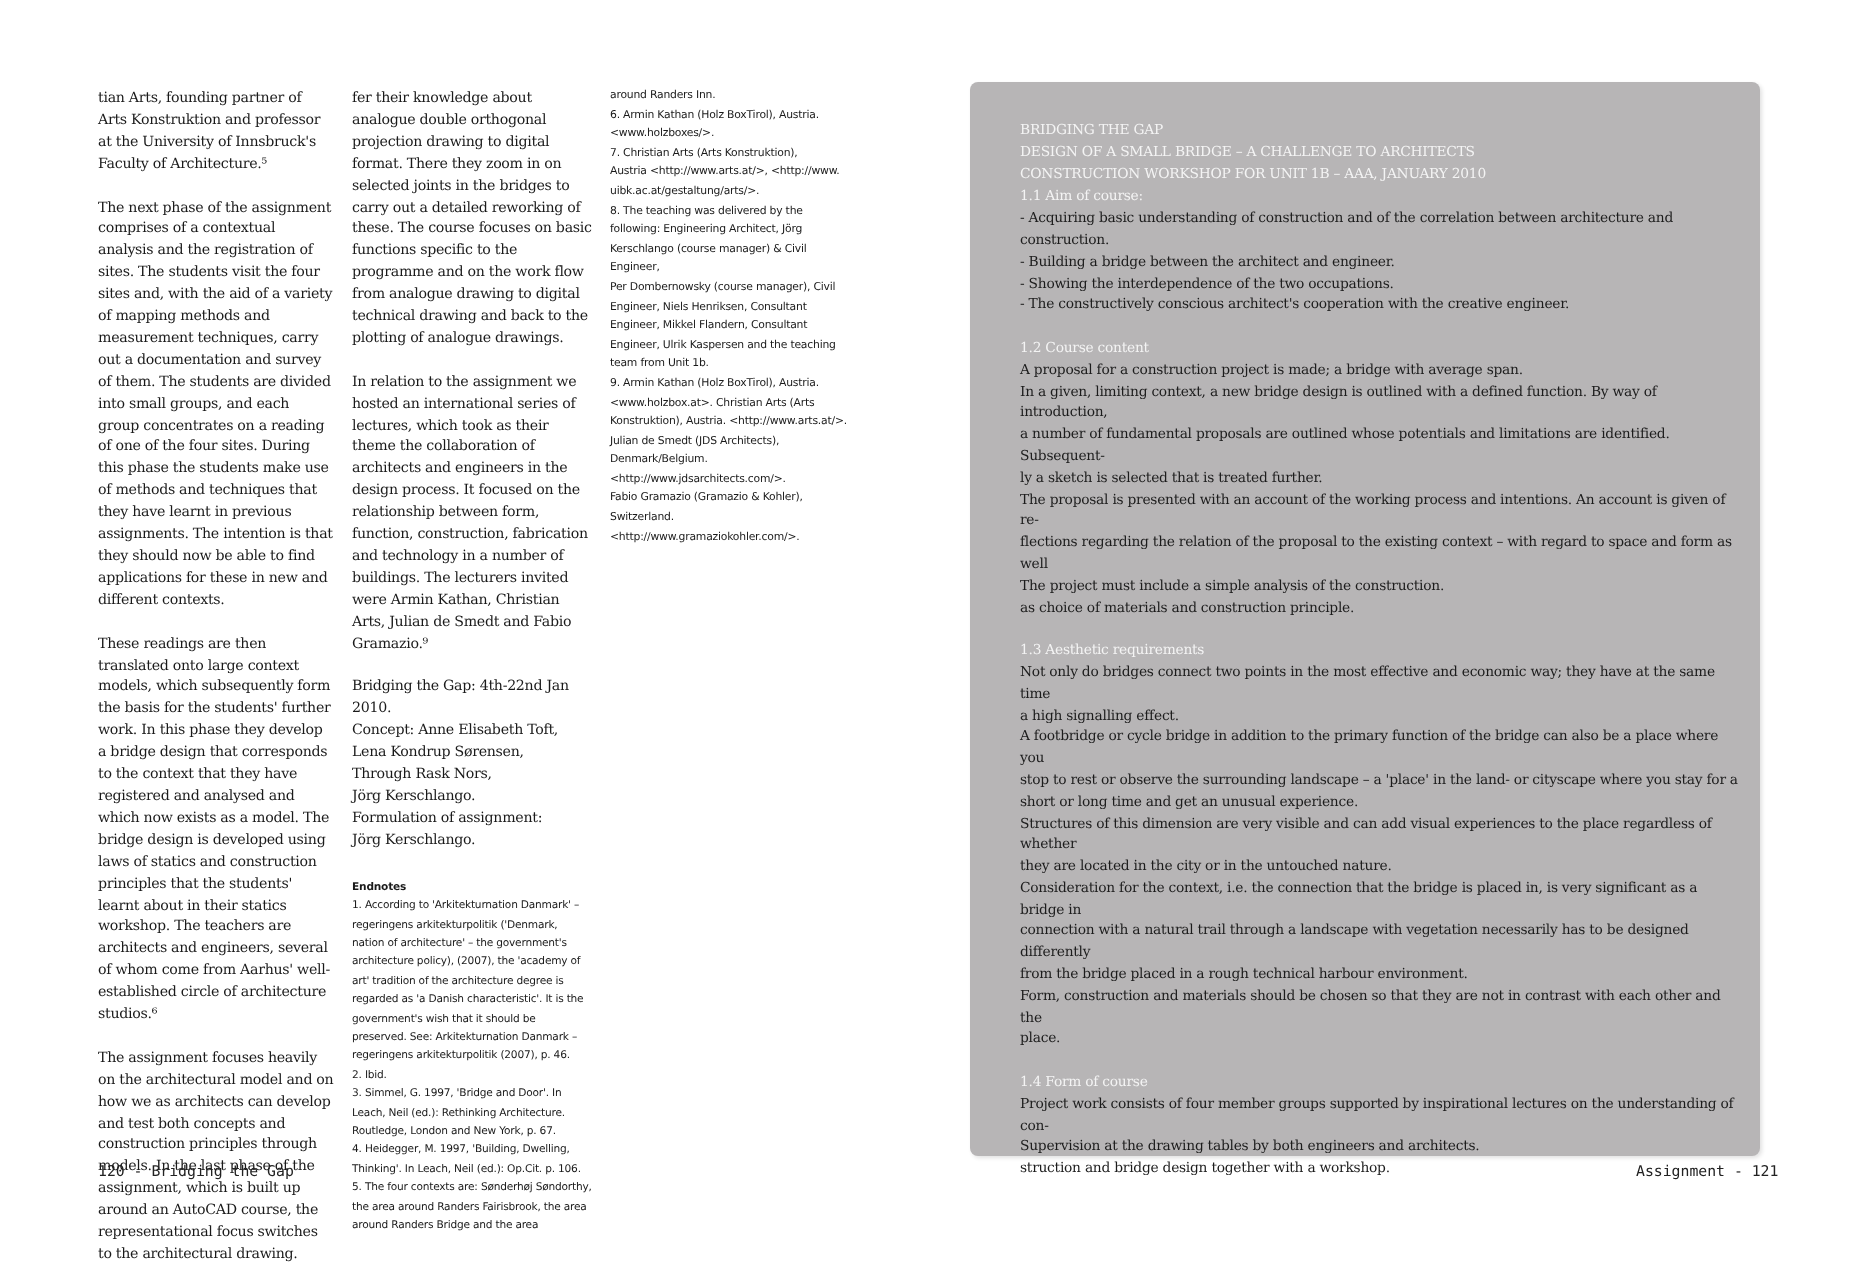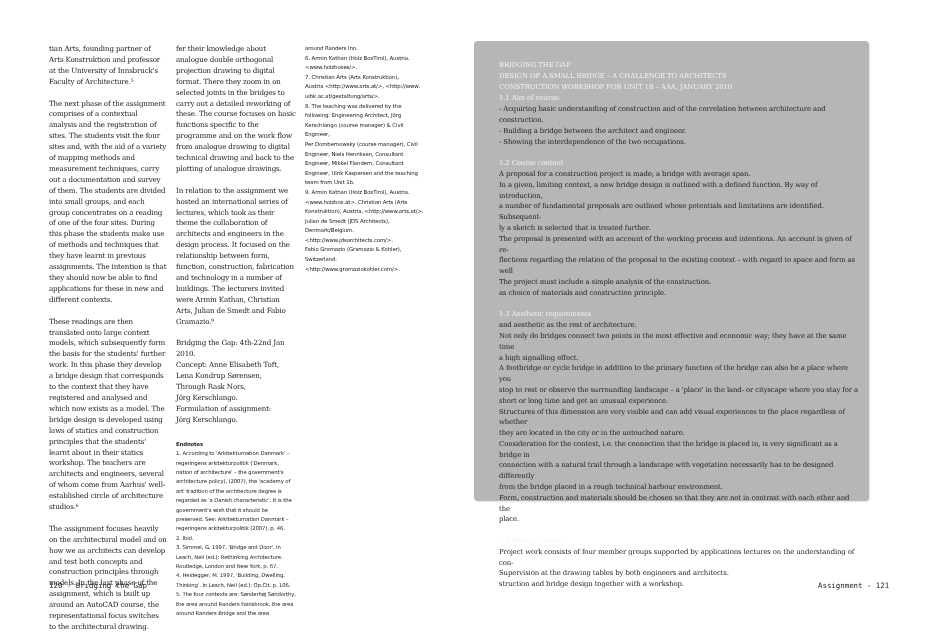--- a/index.html
+++ b/index.html
@@ -11,21 +11,21 @@
   #col2 { left: 176px; width: 120px; }
   #col3 { left: 305px; width: 120px; font-family: "DejaVu Sans", "Liberation Sans", sans-serif; font-size: 5.4px; line-height: 9.6px; letter-spacing: -0.1px; }
   #col3 p { margin: 0; }
   .notes { font-family: "DejaVu Sans", "Liberation Sans", sans-serif; font-size: 5.3px; line-height: 9.4px; letter-spacing: -0.1px; margin-top: 4px; }
   .notes-title { font-weight: bold; font-size: 5.3px; }
   .notes p { margin: 0 !important; }
   .credits p { margin: 0 !important; }
   .folio { position: absolute; top: 581px; font-family: "DejaVu Sans Mono", "Liberation Mono", monospace; font-size: 7.4px; color: #222; }
   #folio-left { left: 49px; }
   #folio-right { left: 818px; }
-  #panel { position: absolute; left: 474px; top: 41px; width: 395px; height: 460px;
+  #panel { position: absolute; left: 485px; top: 41px; width: 395px; height: 537px;
            background: #b7b5b6; border-radius: 4px; box-shadow: 1px 1px 2px rgba(0,0,0,0.12); }
   #panel-inner { position: absolute; left: 25px; top: 19px; width: 362px;
                  font-size: 6.9px; line-height: 10.8px; letter-spacing: -0.12px; color: #1c1c1c; }
   .ptitle { color: #f4f4f4; margin: 0; }
   .phead { color: #f4f4f4; margin: 10.8px 0 0 0; }
   .pline { margin: 0; }
   .gap-top { margin-top: 1px; }
 </style>
 </head>
 <body>
@@ -79,47 +79,47 @@
 <div id="panel">
   <div id="panel-inner">
     <p class="ptitle">BRIDGING THE GAP</p>
     <p class="ptitle">DESIGN OF A SMALL BRIDGE – A CHALLENGE TO ARCHITECTS</p>
     <p class="ptitle">CONSTRUCTION WORKSHOP FOR UNIT 1B – AAA, JANUARY 2010</p>
 
     <p class="phead gap-top">1.1 Aim of course:</p>
     <p class="pline">- Acquiring basic understanding of construction and of the correlation between architecture and construction.</p>
     <p class="pline">- Building a bridge between the architect and engineer.</p>
     <p class="pline">- Showing the interdependence of the two occupations.</p>
+    <p class="pline">- The constructively conscious architect's cooperation with the creative engineer.</p>
 
     <p class="phead">1.2 Course content</p>
     <p class="pline">A proposal for a construction project is made; a bridge with average span.</p>
     <p class="pline">In a given, limiting context, a new bridge design is outlined with a defined function. By way of introduction,</p>
     <p class="pline">a number of fundamental proposals are outlined whose potentials and limitations are identified. Subsequent-</p>
     <p class="pline">ly a sketch is selected that is treated further.</p>
     <p class="pline">The proposal is presented with an account of the working process and intentions. An account is given of re-</p>
     <p class="pline">flections regarding the relation of the proposal to the existing context – with regard to space and form as well</p>
     <p class="pline">The project must include a simple analysis of the construction.</p>
     <p class="pline">as choice of materials and construction principle.</p>
 
     <p class="phead">1.3 Aesthetic requirements</p>
-    <p class="pline">and aesthetic as the rest of architecture.</p>
     <p class="pline">Not only do bridges connect two points in the most effective and economic way; they have at the same time</p>
     <p class="pline">a high signalling effect.</p>
     <p class="pline">A footbridge or cycle bridge in addition to the primary function of the bridge can also be a place where you</p>
     <p class="pline">stop to rest or observe the surrounding landscape – a 'place' in the land- or cityscape where you stay for a</p>
     <p class="pline">short or long time and get an unusual experience.</p>
     <p class="pline">Structures of this dimension are very visible and can add visual experiences to the place regardless of whether</p>
     <p class="pline">they are located in the city or in the untouched nature.</p>
     <p class="pline">Consideration for the context, i.e. the connection that the bridge is placed in, is very significant as a bridge in</p>
     <p class="pline">connection with a natural trail through a landscape with vegetation necessarily has to be designed differently</p>
     <p class="pline">from the bridge placed in a rough technical harbour environment.</p>
     <p class="pline">Form, construction and materials should be chosen so that they are not in contrast with each other and the</p>
     <p class="pline">place.</p>
 
     <p class="phead">1.4 Form of course</p>
-    <p class="pline">Project work consists of four member groups supported by applications lectures on the understanding of con-</p>
+    <p class="pline">Project work consists of four member groups supported by inspirational lectures on the understanding of con-</p>
     <p class="pline">Supervision at the drawing tables by both engineers and architects.</p>
     <p class="pline">struction and bridge design together with a workshop.</p>
 
   </div>
 </div>
 
 <div class="folio" id="folio-right">Assignment - 121</div>
 
 </body></html>

